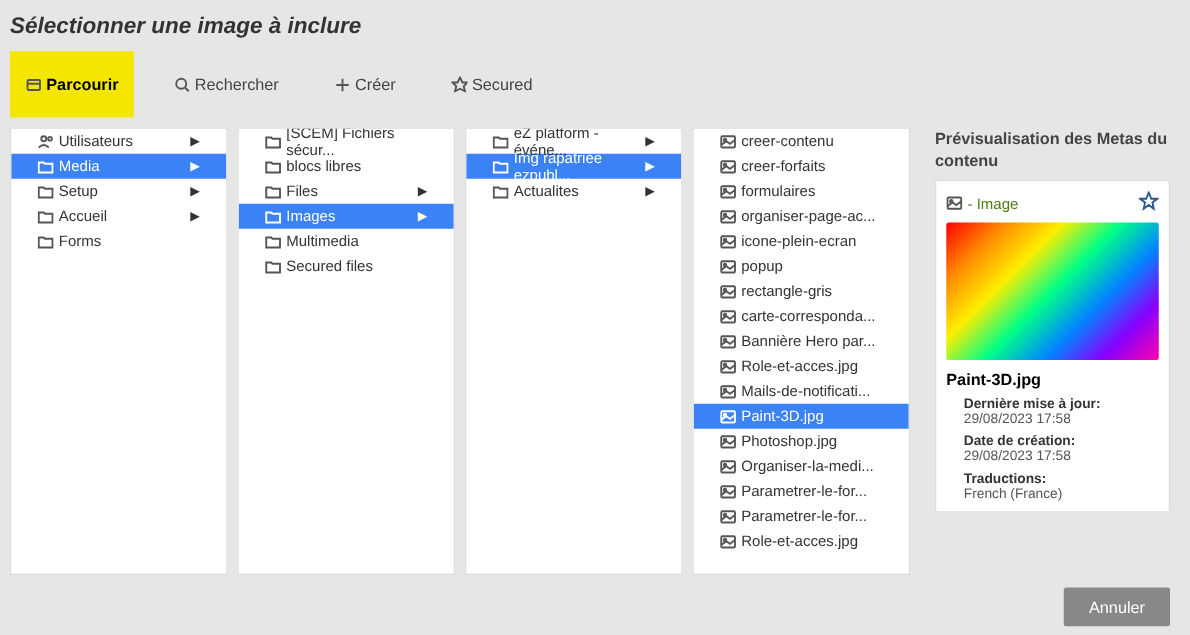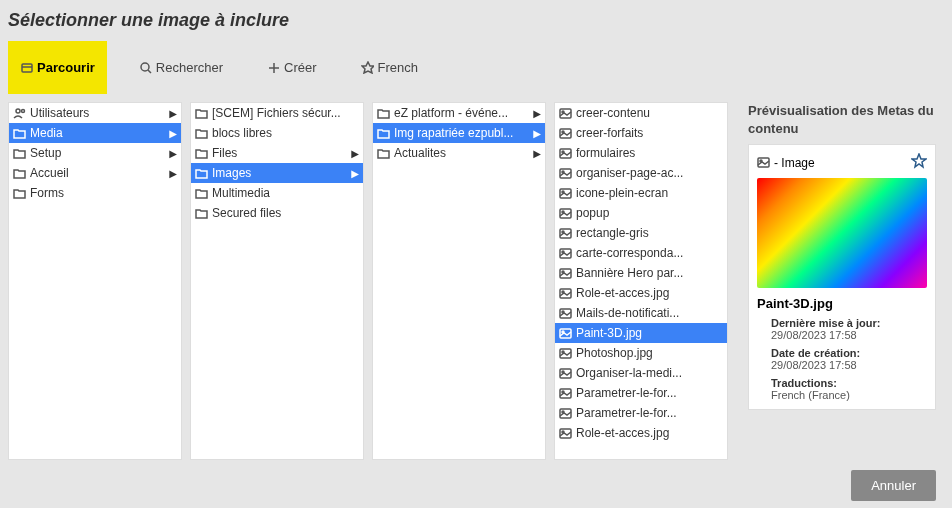--- a/index.html
+++ b/index.html
@@ -6,28 +6,28 @@
 body { background: #e6e6e6; width: 952px; height: 508px; overflow: hidden; }
 .container { padding: 4px 8px; }
 .title { font-size: 18px; font-weight: bold; color: #333; padding: 6px 0 10px 0; font-style: italic; }
 .toolbar { display: flex; align-items: center; gap: 20px; padding: 0 0 4px 0; }
 .tab { display: flex; align-items: center; gap: 4px; padding: 19px 12px; font-size: 13px; color: #444; cursor: pointer; }
 .tab.active { background: #f4e600; color: #000; font-weight: bold; }
 .tab svg, .tab .ico { width: 14px; height: 14px; }
 .main { display: flex; gap: 8px; margin-top: 4px; }
 .col { background: #fff; width: 174px; height: 358px; overflow-y: auto; overflow-x: hidden; border: 1px solid #ddd; }
 .col.files { width: 174px; }
-.item { display: flex; align-items: center; padding: 2px 4px; font-size: 12px; color: #333; cursor: pointer; border-bottom: 0; height: 20px; }
+.item { display: flex; align-items: center; padding: 2px 21px; font-size: 12px; color: #333; cursor: pointer; border-bottom: 0; height: 20px; }
 .item.sel { background: #3b82f6; color: #fff; }
 .item .arrow { margin-left: auto; font-size: 10px; }
 .item .fico { margin-right: 4px; flex-shrink: 0; }
 .preview { width: 200px; padding: 0 0 0 12px; }
 .preview-title { font-size: 13px; font-weight: bold; color: #444; margin-bottom: 6px; line-height: 1.4; }
 .preview-card { background: #fff; border: 1px solid #ddd; padding: 8px; }
-.preview-head { display: flex; align-items: center; font-size: 12px; color: #000000; margin-bottom: 6px; }
+.preview-head { display: flex; align-items: center; font-size: 12px; color: #4d7c0f; margin-bottom: 6px; }
 .preview-head .star { margin-left: auto; }
 .preview-img { width: 100%; height: 110px; background: linear-gradient(135deg, #ff0000, #ff8800, #ffee00, #00ff88, #0088ff, #8800ff, #ff00aa); border-radius: 2px; }
 .preview-name { font-size: 13px; font-weight: bold; margin: 8px 0 6px 0; }
 .meta-label { font-size: 11px; font-weight: bold; color: #333; margin-top: 6px; }
 .meta-val { font-size: 11px; color: #555; }
 .meta-block { margin-left: 14px; }
 .footer { display: flex; justify-content: flex-end; align-items: center; gap: 12px; margin-top: 10px; padding-right: 8px; }
 .btn { padding: 8px 20px; font-size: 13px; border: none; cursor: pointer; border-radius: 2px; }
 .btn.cancel { background: #888; color: #fff; }
 .btn.confirm { background: #e86b1f; color: #fff; font-weight: bold; border: 4px solid #d90000; border-radius: 6px; padding: 8px 24px; }
@@ -61,21 +61,21 @@
       <svg class="ic">
           <line x1="7" y1="2" x2="7" y2="12"></line>
           <line x1="2" y1="7" x2="12" y2="7"></line>
         </svg>
       <span>Créer</span>
     </div>
     <div class="tab">
       <svg class="ic">
           <polygon points="7,1 9,5 13,5 10,8 11,12 7,10 3,12 4,8 1,5 5,5"></polygon>
         </svg>
-      <span>French</span>
+      <span>Secured</span>
     </div>
   </div>
 
   <div class="main">
     <div class="col" id="col1">
         <div class="item">
           <svg class="ic fico">
             <circle cx="5" cy="4" r="2"></circle>
             <path d="M1 11 Q5 7 9 11"></path>
             <circle cx="10" cy="4" r="1.5"></circle>

